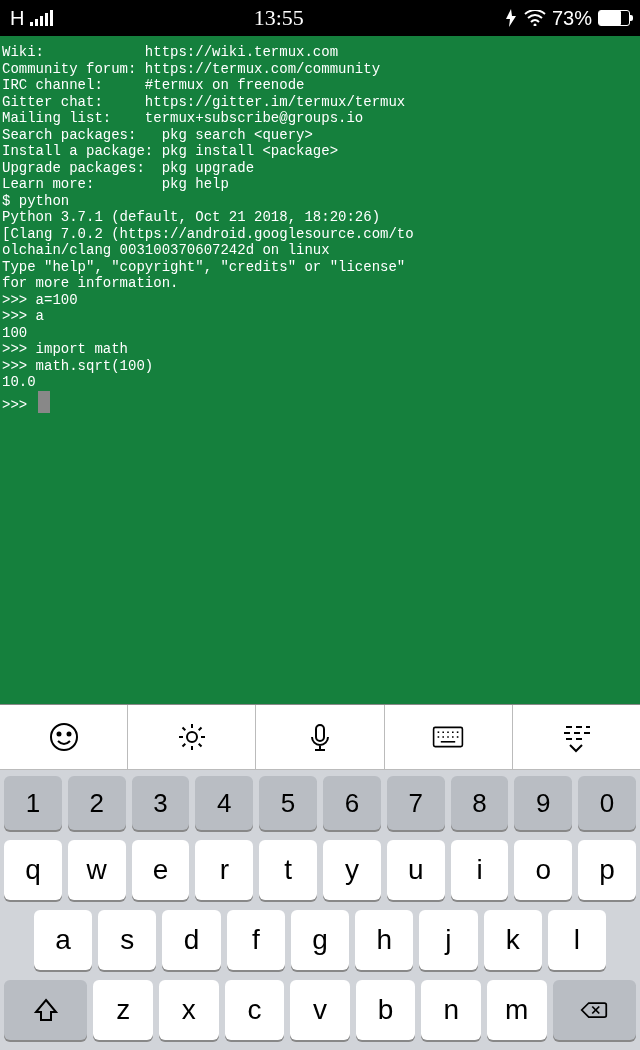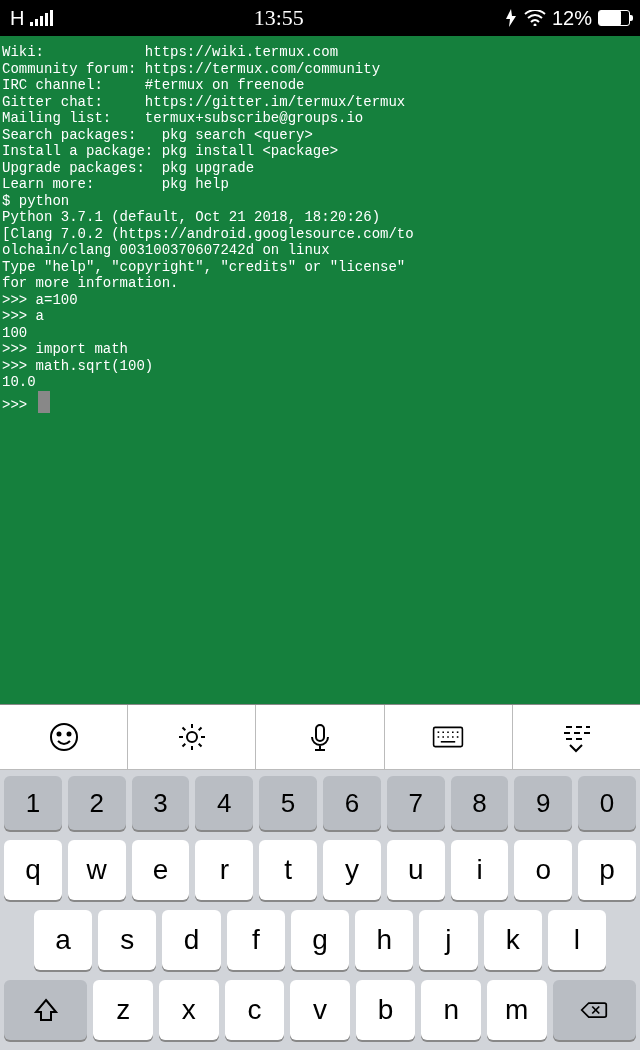--- a/index.html
+++ b/index.html
@@ -132,21 +132,21 @@
   <div class="status-right">
     <svg width="14" height="18" viewBox="0 0 14 18">
         <path d="M7 0 L2 10 H6 L5 18 L12 7 H8 Z" fill="#fff"></path>
       </svg>
     <svg width="22" height="16" viewBox="0 0 22 16">
         <path d="M1 4 Q11 -4 21 4" stroke="#fff" stroke-width="2" fill="none"></path>
         <path d="M4 8 Q11 2 18 8" stroke="#fff" stroke-width="2" fill="none"></path>
         <path d="M7 12 Q11 8 15 12" stroke="#fff" stroke-width="2" fill="none"></path>
         <circle cx="11" cy="15" r="1.5" fill="#fff"></circle>
       </svg>
-    <span>12%</span>
+    <span>73%</span>
     <div class="battery">
         <div class="battery-fill"></div>
       </div>
   </div>
 </div>
 
 <div class="terminal" id="terminal"><div class="terminal-line">Wiki:            https://wiki.termux.com</div><div class="terminal-line">Community forum: https://termux.com/community</div><div class="terminal-line">IRC channel:     #termux on freenode</div><div class="terminal-line">Gitter chat:     https://gitter.im/termux/termux</div><div class="terminal-line">Mailing list:    termux+subscribe@groups.io</div><div class="terminal-line"></div><div class="terminal-line">Search packages:   pkg search &lt;query&gt;</div><div class="terminal-line">Install a package: pkg install &lt;package&gt;</div><div class="terminal-line">Upgrade packages:  pkg upgrade</div><div class="terminal-line">Learn more:        pkg help</div><div class="terminal-line">$ python</div><div class="terminal-line">Python 3.7.1 (default, Oct 21 2018, 18:20:26)</div><div class="terminal-line">[Clang 7.0.2 (https://android.googlesource.com/to</div><div class="terminal-line">olchain/clang 003100370607242d on linux</div><div class="terminal-line">Type "help", "copyright", "credits" or "license"</div><div class="terminal-line">for more information.</div><div class="terminal-line">&gt;&gt;&gt; a=100</div><div class="terminal-line">&gt;&gt;&gt; a</div><div class="terminal-line">100</div><div class="terminal-line">&gt;&gt;&gt; import math</div><div class="terminal-line">&gt;&gt;&gt; math.sqrt(100)</div><div class="terminal-line">10.0</div><div class="terminal-line">&gt;&gt;&gt; <span class="cursor-block"></span></div></div>
 
 <div class="kb-toolbar">
   <div class="tb-btn">

